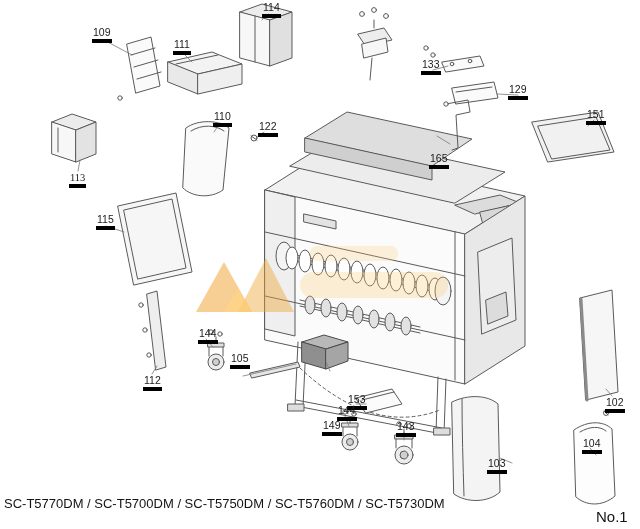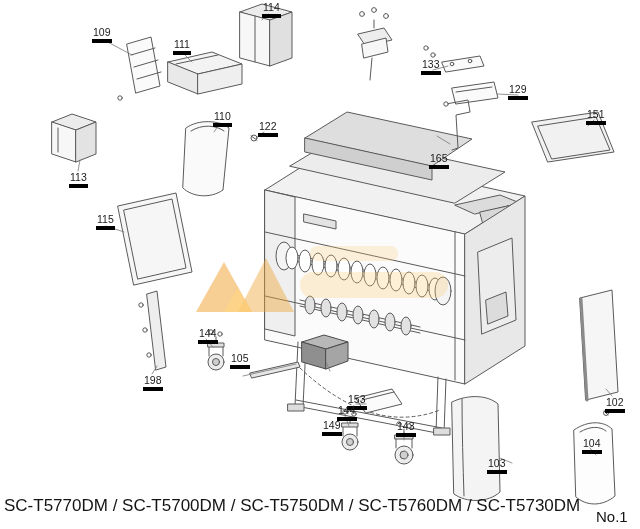--- a/index.html
+++ b/index.html
@@ -17,21 +17,21 @@
     font-size: 10.5px;
     line-height: 1.05;
     color: #1a1a1a;
     border-bottom: 4px solid #000000;
     padding: 0 1px 1px 1px;
     white-space: nowrap;
   }
   .models-line {
     position: absolute;
     left: 4px;
-    font-size: 17px;
+    font-size: 13px;
     color: #141414;
     white-space: nowrap;
   }
   .models-line1 { top: 496px; }
   .models-line2 { top: 510px; }
   .page-number {
     position: absolute;
     left: 596px;
     top: 508px;
     font-size: 15px;
@@ -287,23 +287,23 @@
         <line x1="590" y1="448" x2="596" y2="455"></line>
       </g>
     </g>
   </svg>
 
   <div class="callout" style="left:92px;top:27px;">109</div>
   <div class="callout" style="left:173px;top:39px;">111</div>
   <div class="callout" style="left:262px;top:2px;">114</div>
   <div class="callout" style="left:213px;top:111px;">110</div>
   <div class="callout" style="left:258px;top:121px;">122</div>
-  <div class="callout" style="left:69px;top:172px;">113</div>
+  <div class="callout" style="left:69px;top:172px;font-family:Liberation Serif, serif;">113</div>
   <div class="callout" style="left:96px;top:214px;">115</div>
-  <div class="callout" style="left:143px;top:375px;">198</div>
+  <div class="callout" style="left:143px;top:375px;">112</div>
   <div class="callout" style="left:421px;top:59px;">133</div>
   <div class="callout" style="left:508px;top:84px;">129</div>
   <div class="callout" style="left:586px;top:109px;">151</div>
   <div class="callout" style="left:429px;top:125px;margin-top:28px;">165</div>
   <div class="callout" style="left:198px;top:328px;">144</div>
   <div class="callout" style="left:230px;top:353px;">105</div>
   <div class="callout" style="left:322px;top:372px;margin-top:48px;">149</div>
   <div class="callout" style="left:347px;top:394px;">153</div>
   <div class="callout" style="left:337px;top:405px;">144</div>
   <div class="callout" style="left:396px;top:421px;">143</div>

